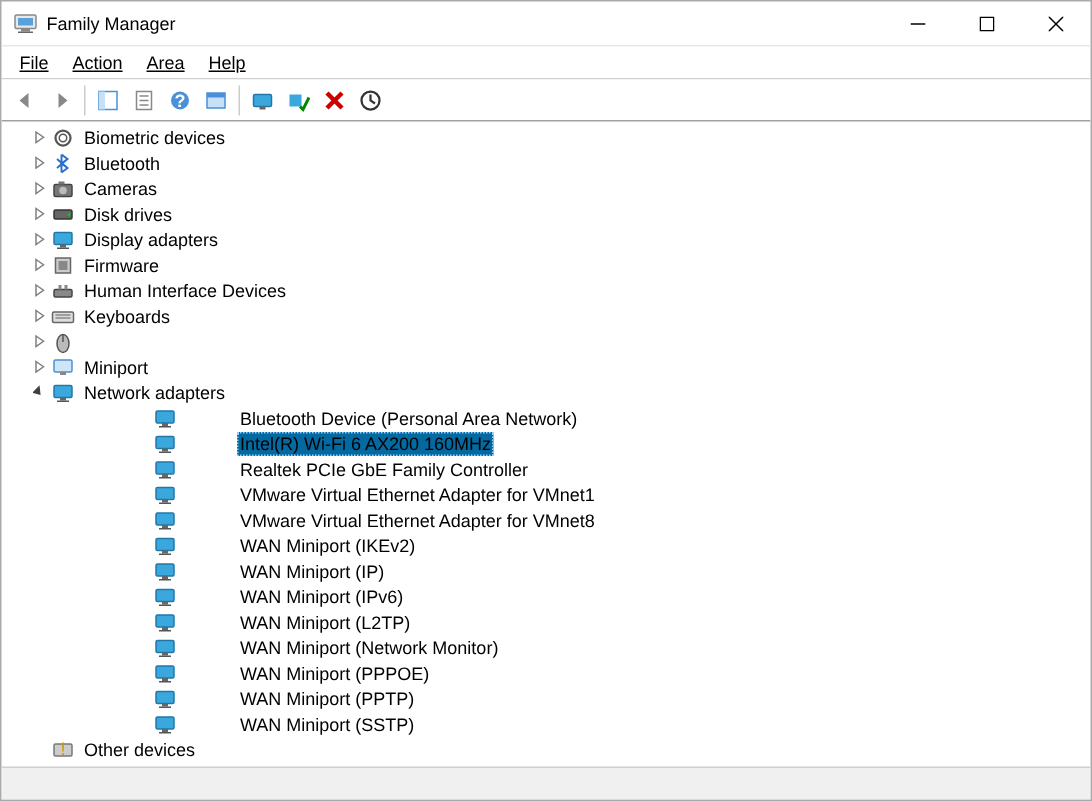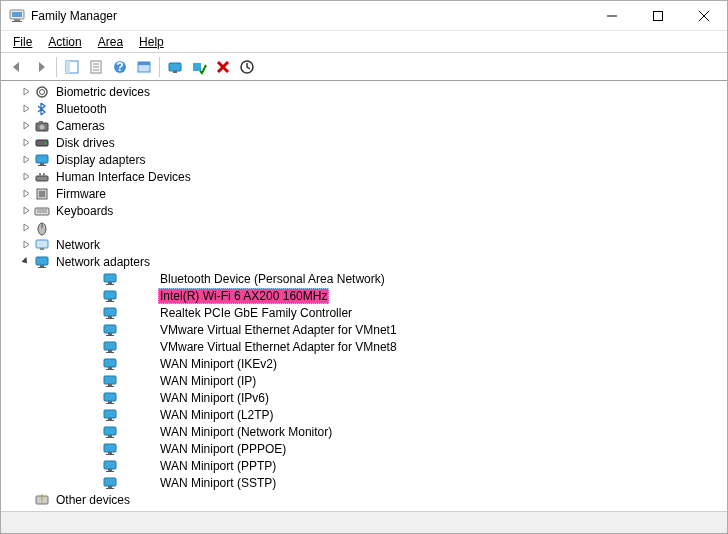--- a/index.html
+++ b/index.html
@@ -23,21 +23,21 @@
 .content::-webkit-scrollbar-track { background: #f0f0f0; }
 .content::-webkit-scrollbar-thumb { background: #c2c2c2; border: 1px solid #a6a6a6; }
 .content::-webkit-scrollbar-button { background: #f0f0f0; height: 17px; border: 1px solid #d0d0d0; }
 
 .statusbar { height: 22px; border-top: 1px solid #d0d0d0; background: #f0f0f0; }
 
 .tree-row { height: 17px; display: flex; align-items: center; white-space: nowrap; cursor: default; }
 .tree-row .expander { width: 12px; height: 12px; display: flex; align-items: center; justify-content: center; margin-right: 2px; font-size: 10px; color: #666; }
 .tree-row .icon-slot { width: 16px; height: 16px; margin-right: 4px; display: flex; align-items: center; justify-content: center; }
 .tree-row .label { padding: 0 2px; }
-.tree-row.selected .label { background: #ec4899; border: 1px dotted #99d1ff; padding: 0 1px; }
+.tree-row.selected .label { background: #0369a1; border: 1px dotted #99d1ff; padding: 0 1px; }
 .tree-row.depth-1 { padding-left: 18px; }
 .tree-row.depth-2 { padding-left: 50px; gap: 36px; }
 
 svg { display: block; }
 </style>
 </head>
 <body>
 
 <div class="titlebar">
   <span class="app-icon">
@@ -214,49 +214,49 @@
       <span class="label">Display adapters</span>
     </div>
     <div class="tree-row depth-1">
       <span class="expander">
         <svg width="9" height="9">
           <path d="M2 1 L7 4.5 L2 8 Z" fill="none" stroke="#808080"></path>
         </svg>
       </span>
       <span class="icon-slot">
         <svg width="16" height="16">
+          <rect x="3" y="3" width="10" height="10" fill="#ccc" stroke="#666"></rect>
+          <rect x="5" y="5" width="6" height="6" fill="#888"></rect>
+        </svg>
+      </span>
+      <span class="label">Firmware</span>
+    </div>
+    <div class="tree-row depth-1">
+      <span class="expander">
+        <svg width="9" height="9">
+          <path d="M2 1 L7 4.5 L2 8 Z" fill="none" stroke="#808080"></path>
+        </svg>
+      </span>
+      <span class="icon-slot">
+        <svg width="16" height="16">
           <rect x="2" y="7" width="12" height="5" rx="1" fill="#888" stroke="#444"></rect>
           <rect x="5" y="4" width="2" height="3" fill="#888"></rect>
           <rect x="9" y="4" width="2" height="3" fill="#888"></rect>
         </svg>
       </span>
       <span class="label">Human Interface Devices</span>
     </div>
     <div class="tree-row depth-1">
       <span class="expander">
         <svg width="9" height="9">
           <path d="M2 1 L7 4.5 L2 8 Z" fill="none" stroke="#808080"></path>
         </svg>
       </span>
       <span class="icon-slot">
         <svg width="16" height="16">
-          <rect x="3" y="3" width="10" height="10" fill="#ccc" stroke="#666"></rect>
-          <rect x="5" y="5" width="6" height="6" fill="#888"></rect>
-        </svg>
-      </span>
-      <span class="label">Firmware</span>
-    </div>
-    <div class="tree-row depth-1">
-      <span class="expander">
-        <svg width="9" height="9">
-          <path d="M2 1 L7 4.5 L2 8 Z" fill="none" stroke="#808080"></path>
-        </svg>
-      </span>
-      <span class="icon-slot">
-        <svg width="16" height="16">
           <rect x="1" y="5" width="14" height="7" rx="1" fill="#ddd" stroke="#666"></rect>
           <line x1="3" y1="7" x2="13" y2="7" stroke="#888"></line>
           <line x1="3" y1="9" x2="13" y2="9" stroke="#888"></line>
         </svg>
       </span>
       <span class="label">Keyboards</span>
     </div>
     <div class="tree-row depth-1">
       <span class="expander">
         <svg width="9" height="9">
@@ -275,21 +275,21 @@
         <svg width="9" height="9">
           <path d="M2 1 L7 4.5 L2 8 Z" fill="none" stroke="#808080"></path>
         </svg>
       </span>
       <span class="icon-slot">
         <svg width="16" height="16">
           <rect x="2" y="3" width="12" height="8" rx="1" fill="#cfe6f7" stroke="#4a90d9"></rect>
           <rect x="6" y="11" width="4" height="2" fill="#888"></rect>
         </svg>
       </span>
-      <span class="label">Network</span>
+      <span class="label">Miniport</span>
     </div>
     <div class="tree-row depth-1">
       <span class="expander">
         <svg width="9" height="9">
           <path d="M1 1 L6 5 L1 8 Z" fill="#404040" transform="rotate(45 4 4.5)"></path>
         </svg>
       </span>
       <span class="icon-slot">
         <svg width="16" height="16">
           <rect x="2" y="3" width="12" height="8" rx="1" fill="#3aa8dd" stroke="#2277aa"></rect>

